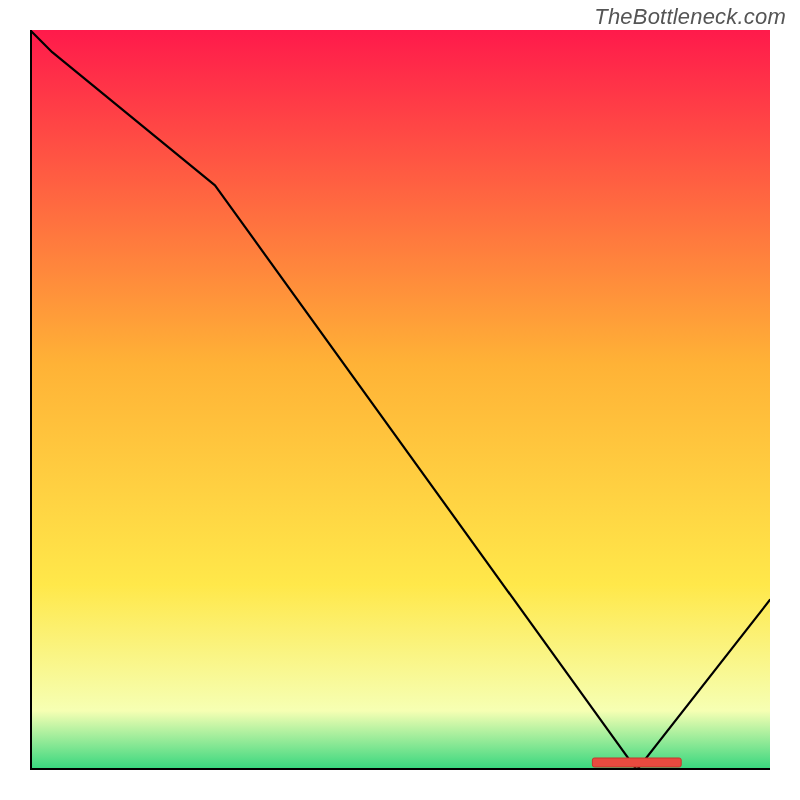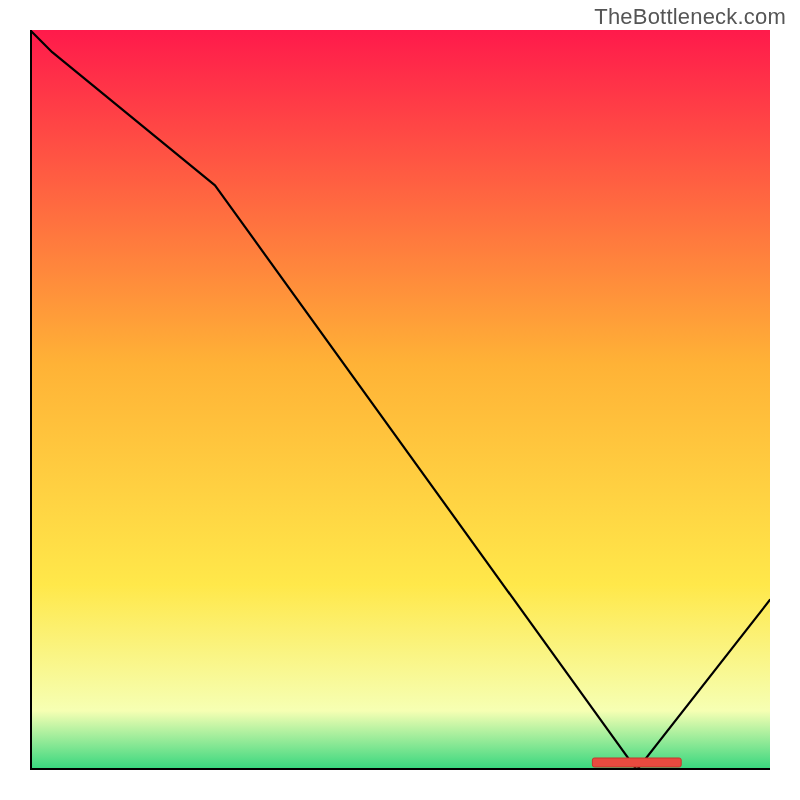--- a/index.html
+++ b/index.html
@@ -8,20 +8,21 @@
     width: 800px;
     height: 800px;
     background: #ffffff;
     font-family: Arial, Helvetica, sans-serif;
     overflow: hidden;
   }
   .container {
     position: relative;
     width: 800px;
     height: 636px;
+    font-style: italic;
   }
   .watermark {
     position: absolute;
     top: 4px;
     right: 14px;
     color: #555;
     font-size: 22px;
     font-weight: 400;
     letter-spacing: 0.2px;
     z-index: 5;

